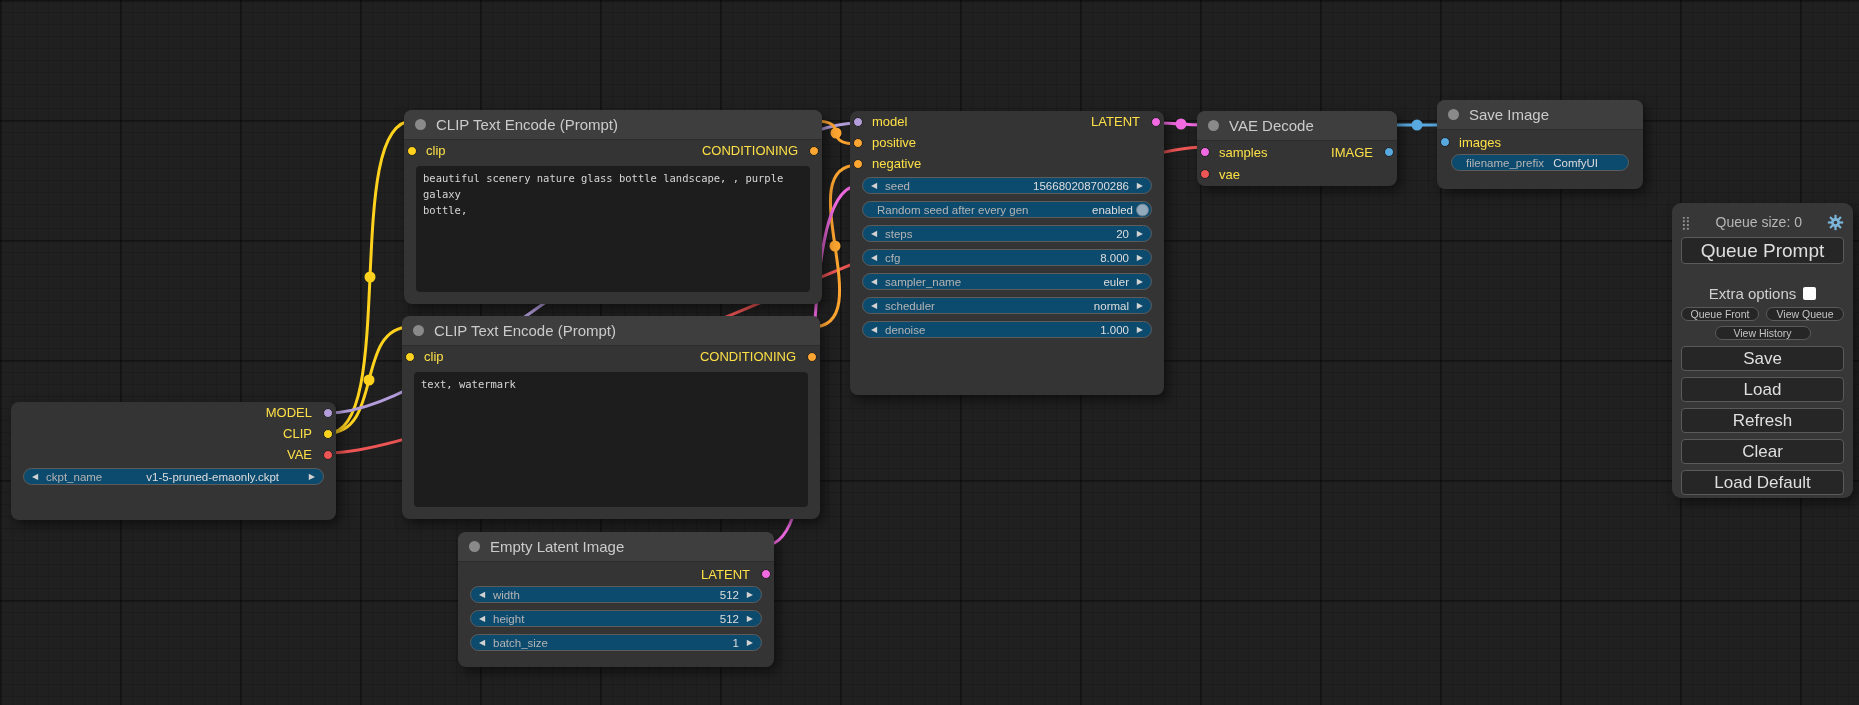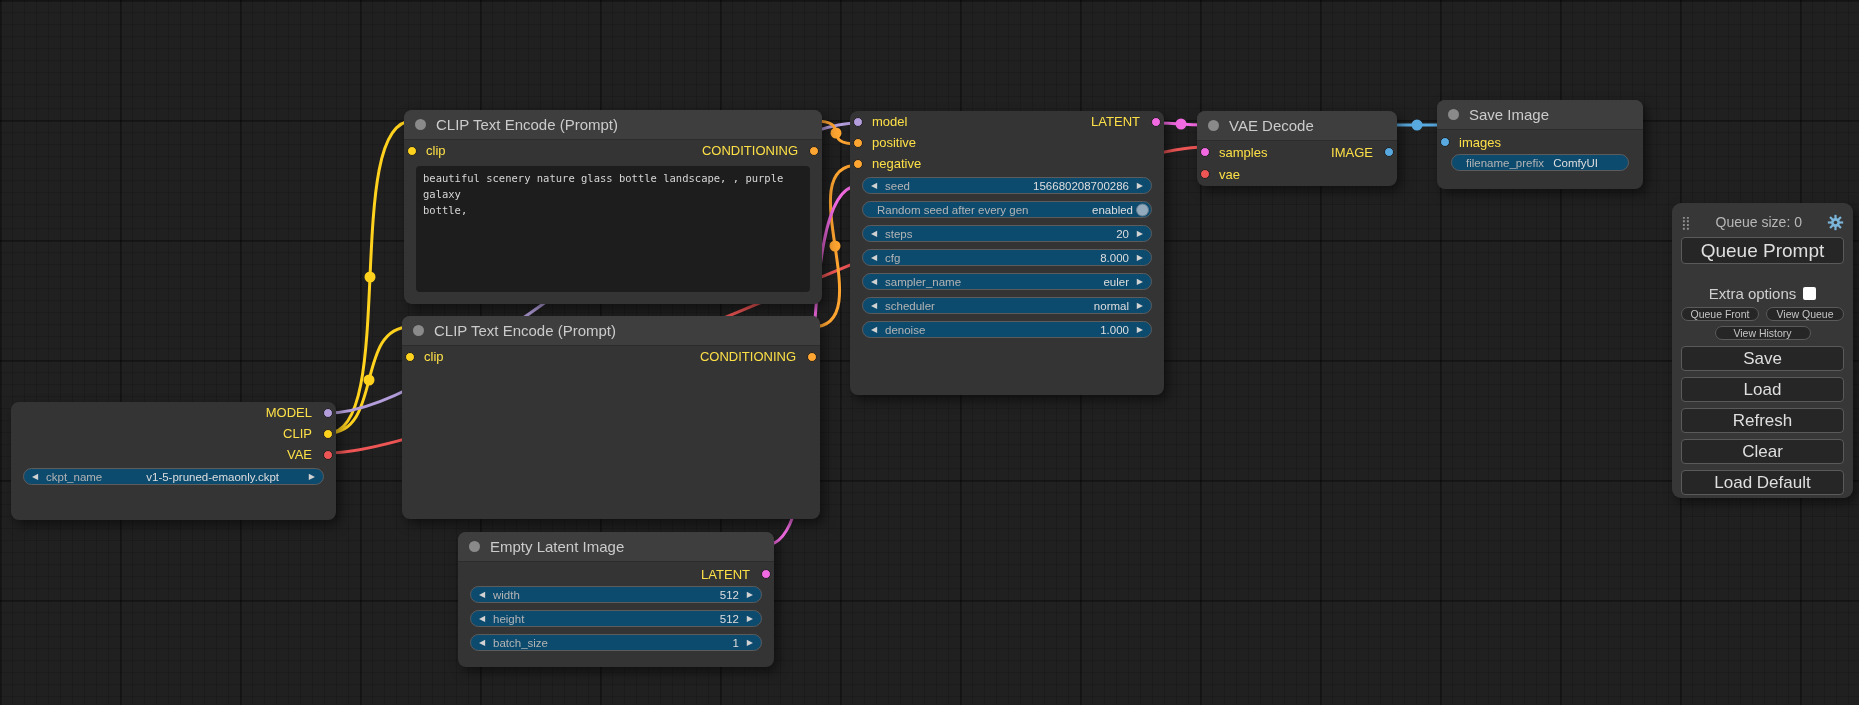--- a/index.html
+++ b/index.html
@@ -124,20 +124,21 @@
   <div class="ntitle">
     <span class="tdot"></span>
     <span>CLIP Text Encode (Prompt)</span>
   </div>
   <div class="srow">
     <span class="sdot in" style="background:#ffd21e"></span>
     <span class="in-label">clip</span>
     <span class="out-label">CONDITIONING</span>
     <span class="sdot out" style="background:#ffa531"></span>
   </div>
+  <div class="textarea" style="top:56px;bottom:12px">text, watermark</div>
 </div>
 
 <div class="node" style="left:850px;top:82px;width:314px;height:284px">
   <div class="srow">
     <span class="sdot in" style="background:#b39ddb"></span>
     <span class="in-label">model</span>
     <span class="out-label">LATENT</span>
     <span class="sdot out" style="background:#f26ae2"></span>
   </div>
   <div class="srow">

